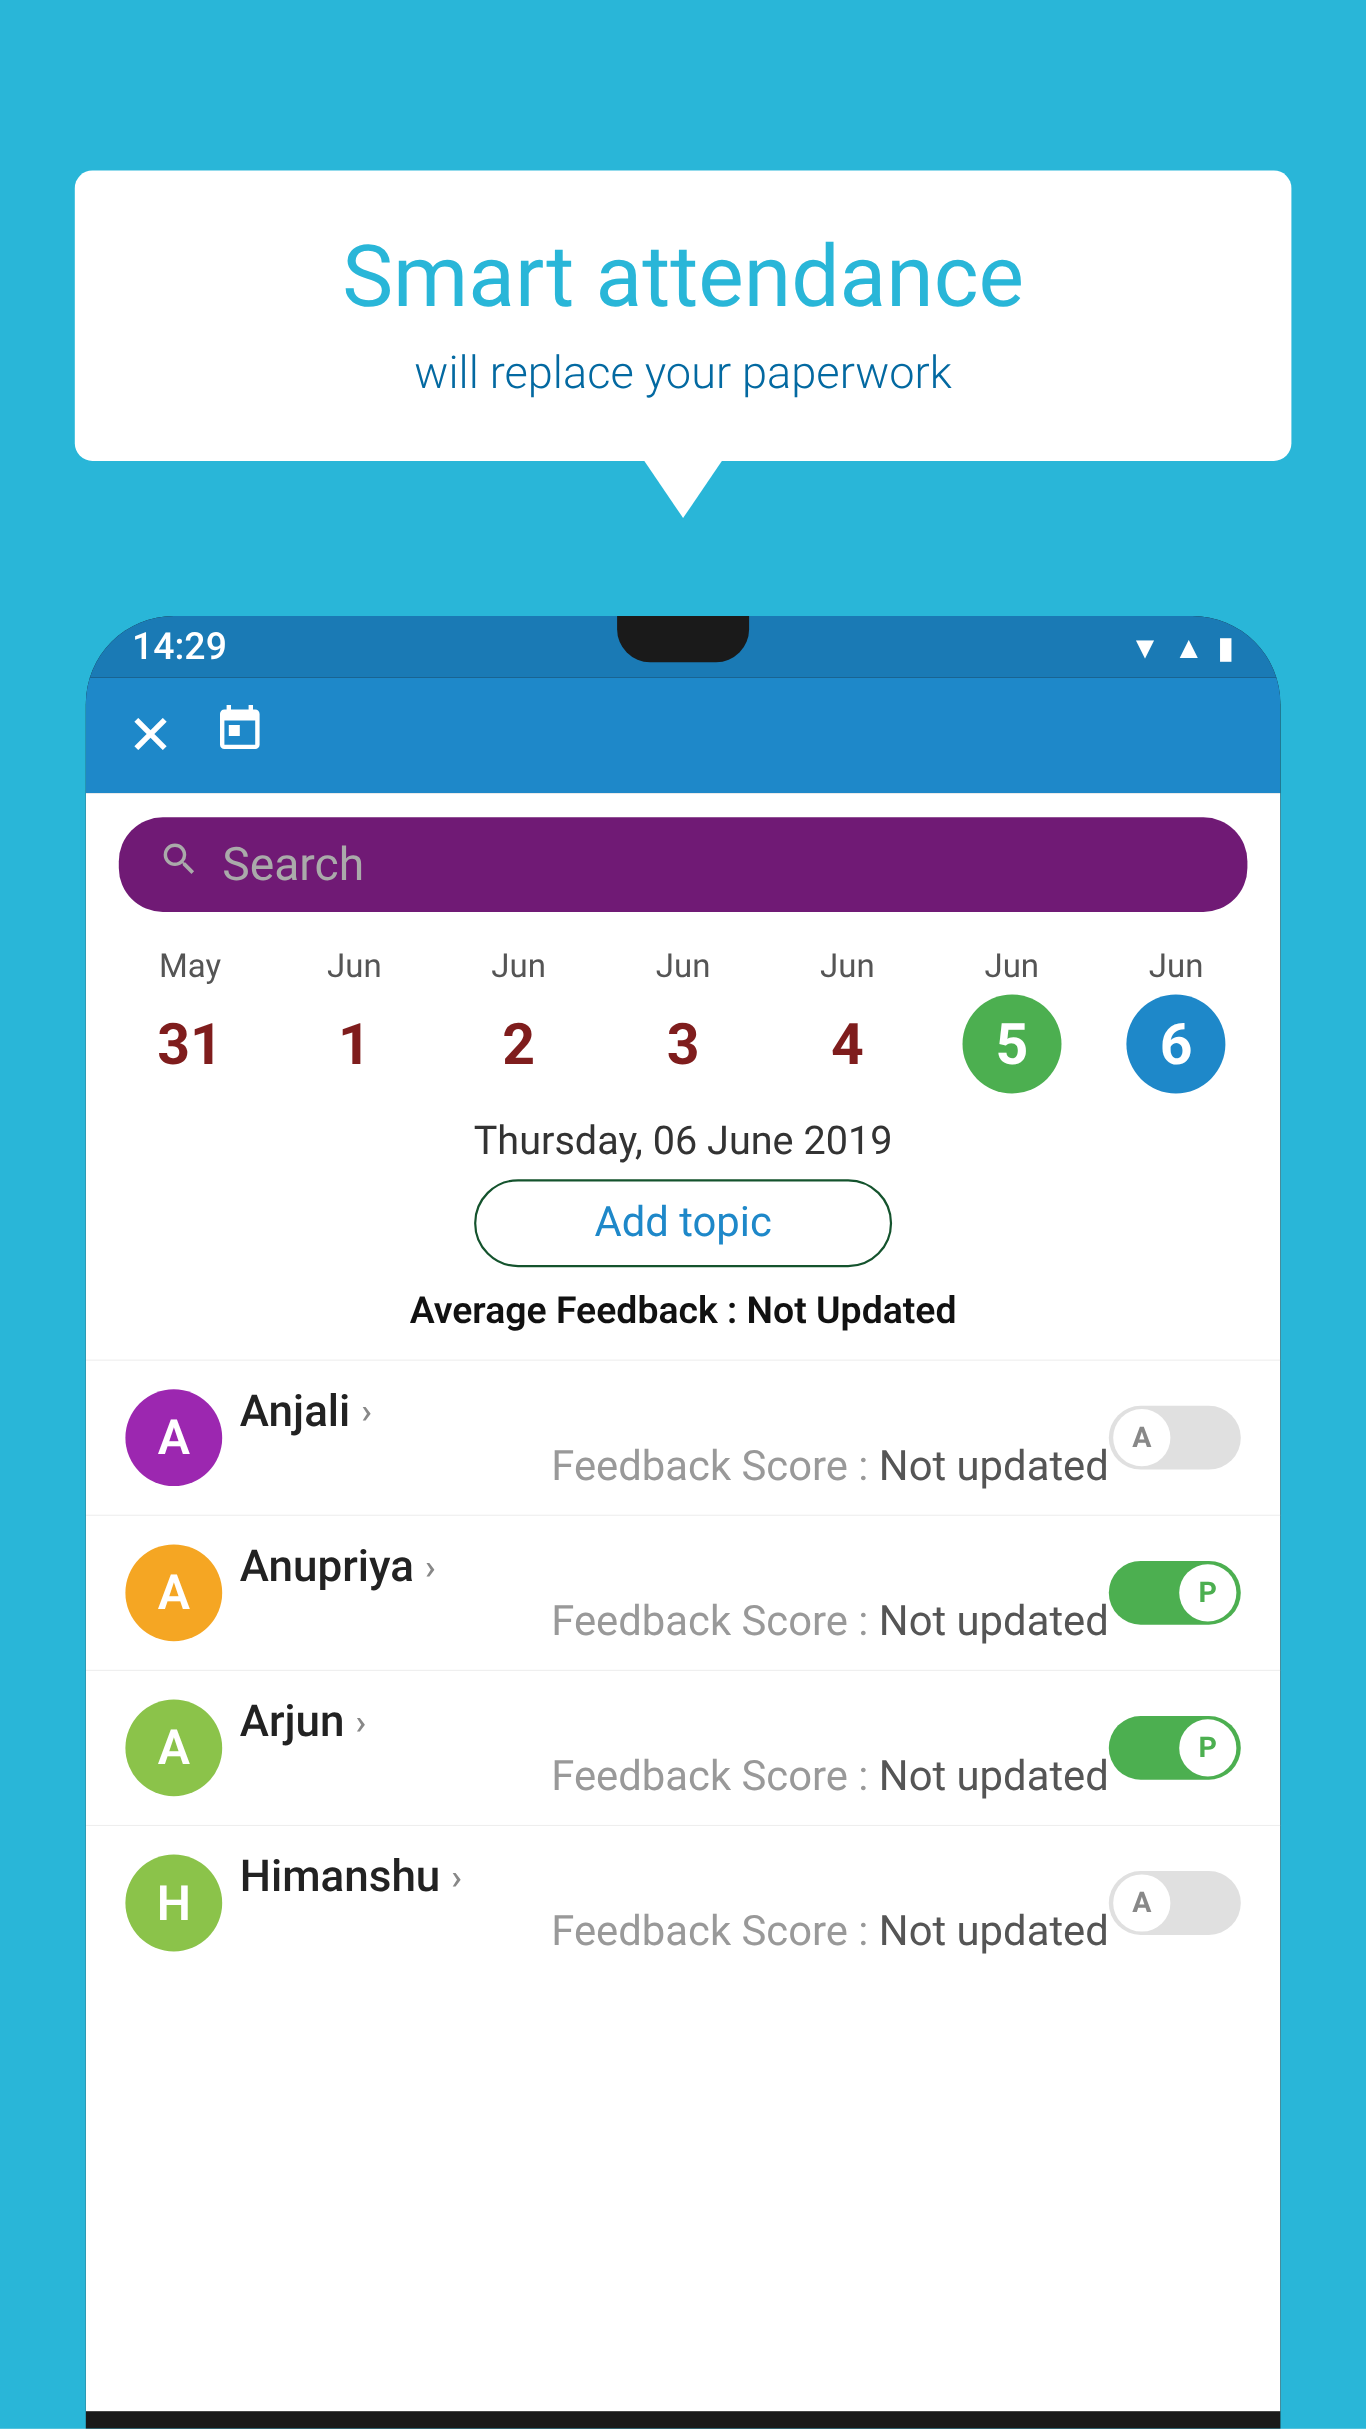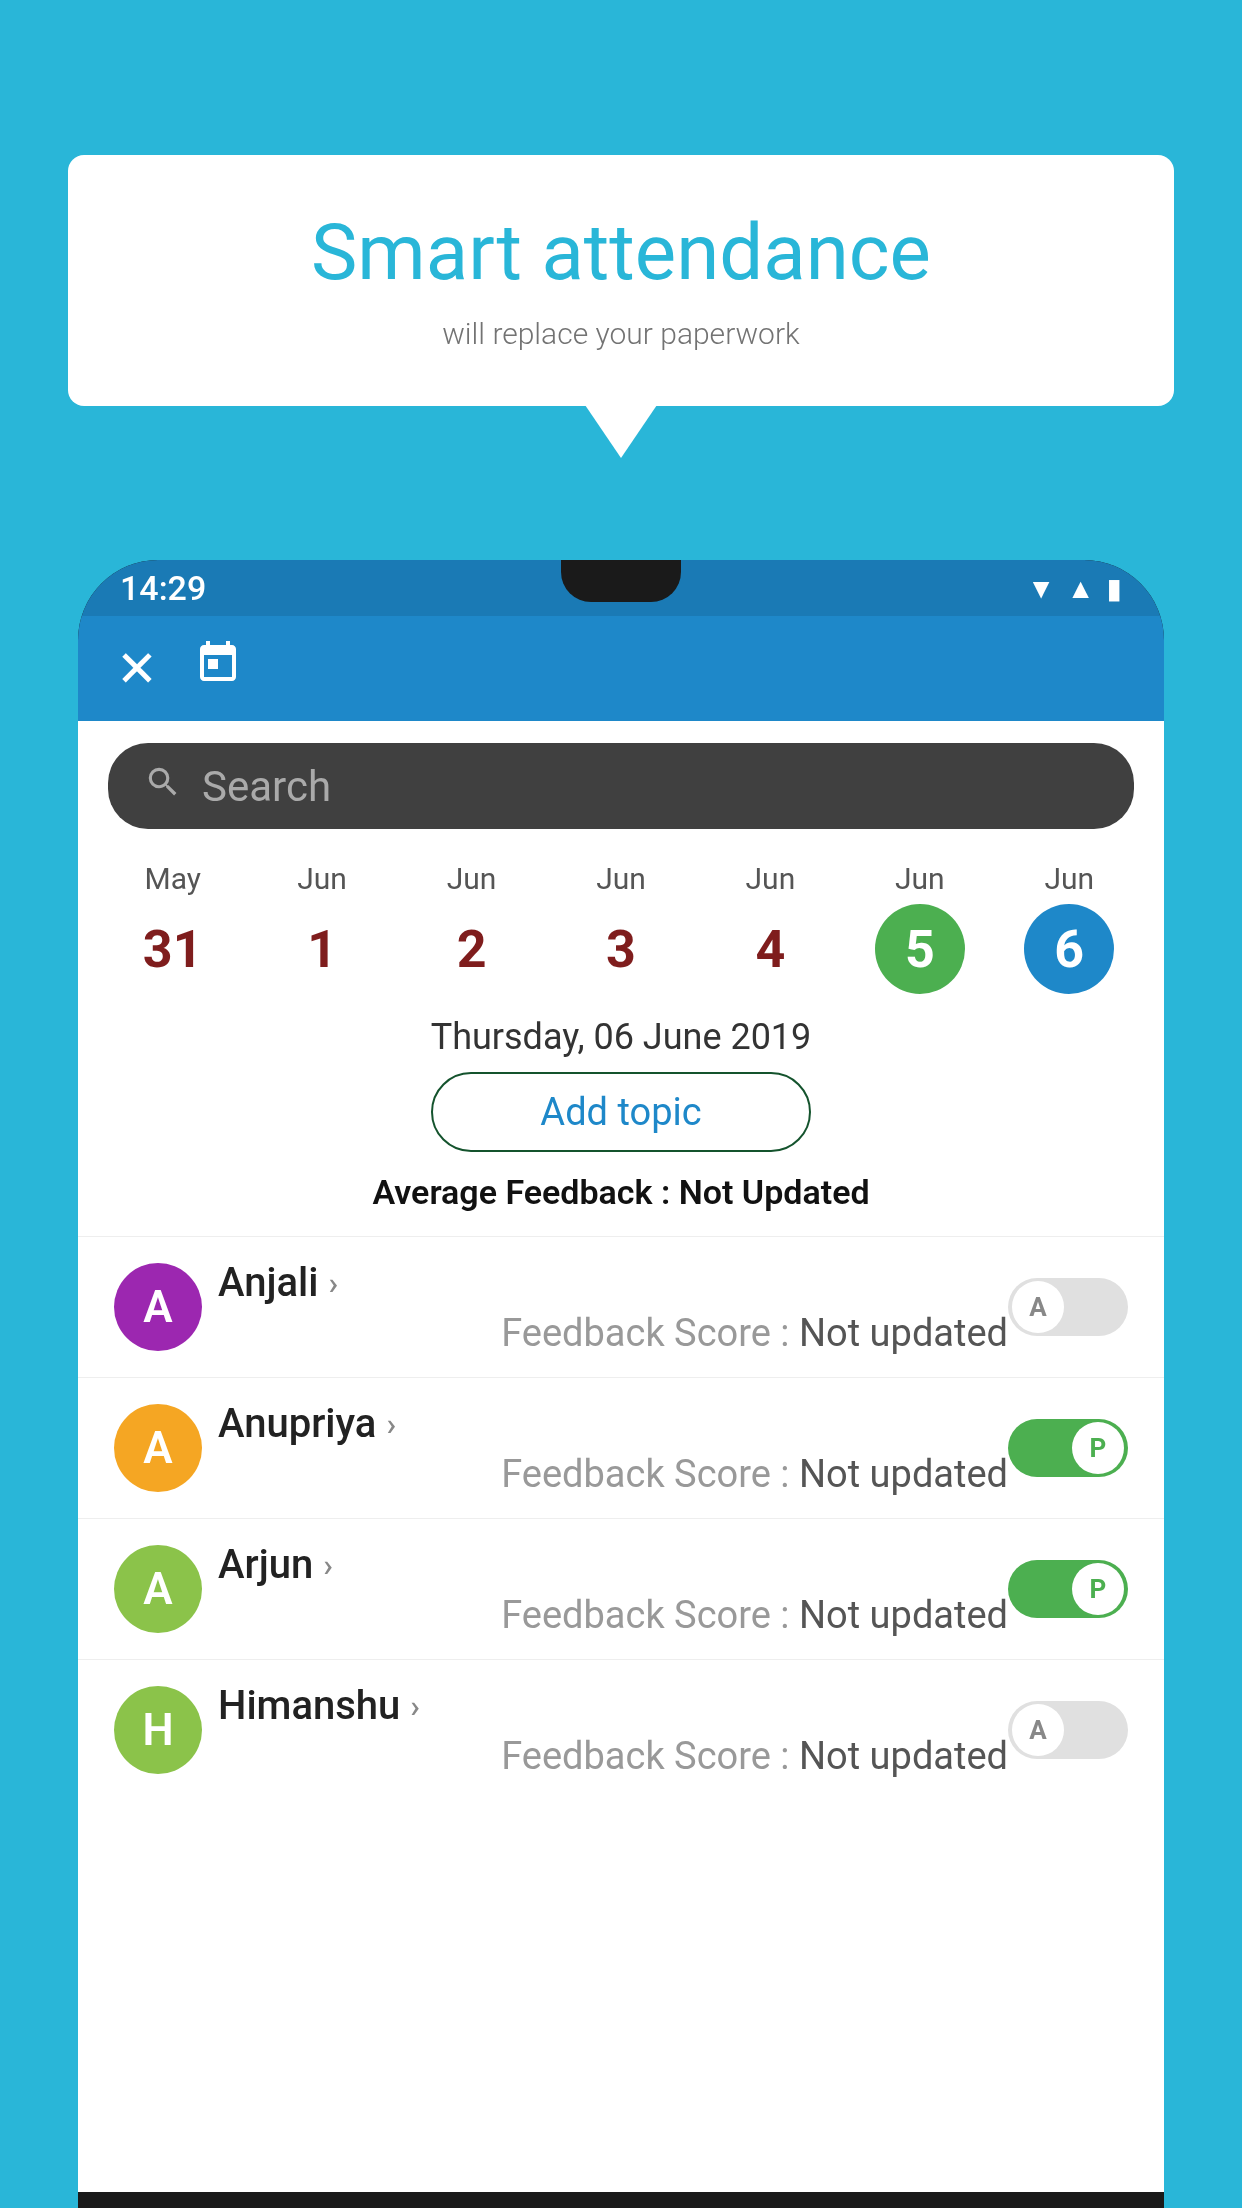--- a/index.html
+++ b/index.html
@@ -37,22 +37,22 @@
       border-top: 56px solid white;
     }
     .bubble-title {
       color: #29b6d8;
       font-size: 78px;
       font-weight: 400;
       line-height: 1.1;
       margin-bottom: 20px;
     }
     .bubble-subtitle {
-      color: #737373;
-      font-size: 30px;
+      color: #0369a1;
+      font-size: 41px;
       font-weight: 300;
     }
 
     
     .phone-frame {
       position: absolute;
       top: 560px;
       left: 78px;
       right: 78px;
       bottom: 0;
@@ -126,21 +126,21 @@
     
     .screen-content {
       background: white;
       height: calc(100% - 177px);
       overflow: hidden;
     }
 
     
     .search-bar {
       margin: 22px 30px;
-      background: #404040;
+      background: #701a75;
       border-radius: 40px;
       height: 86px;
       display: flex;
       align-items: center;
       padding: 0 36px;
     }
     .search-icon {
       color: #999;
       font-size: 42px;
       margin-right: 20px;

